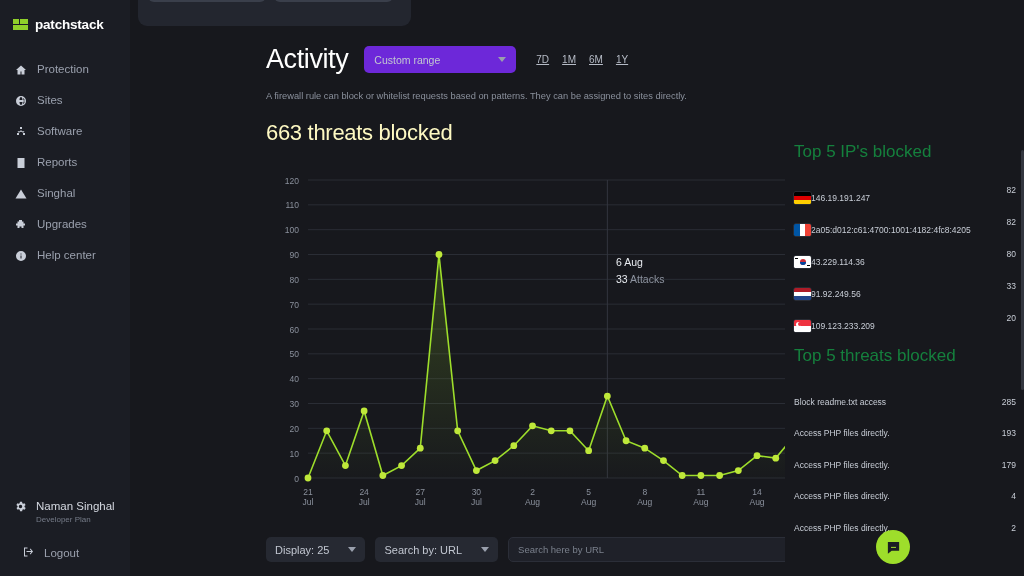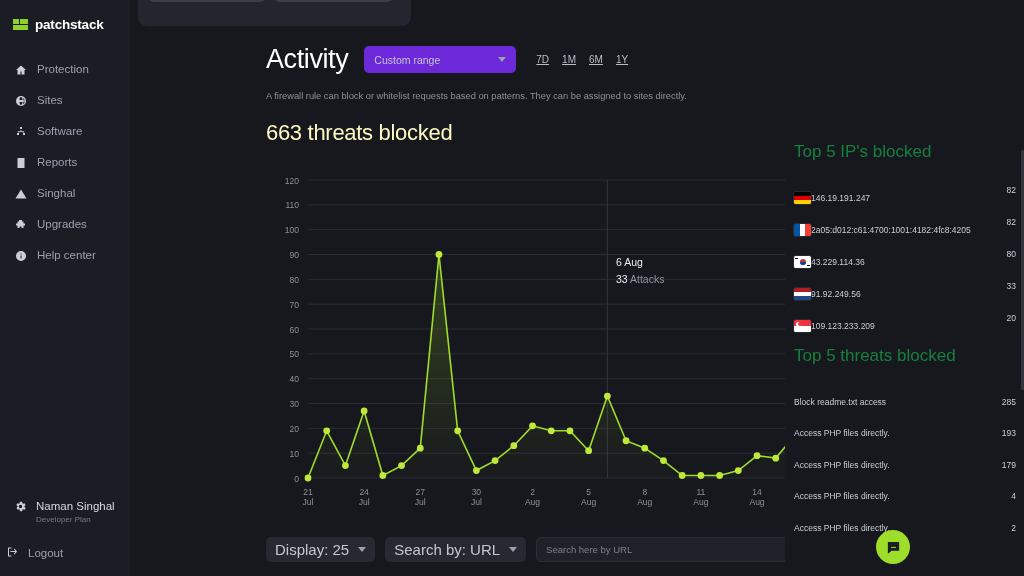--- a/index.html
+++ b/index.html
@@ -32,21 +32,21 @@
   }
   .nav-item .ico { width: 13px; height: 13px; display: flex; align-items: center; justify-content: center; flex: 0 0 13px; }
   .nav-item .ico svg { width: 12px; height: 12px; fill: #c9ced8; }
 
   .user-block { position: absolute; left: 0; bottom: 52px; width: 130px;
     display: flex; align-items: flex-start; gap: 9px; padding-left: 14px; }
   .user-block .ico svg { width: 13px; height: 13px; fill: #c9ced8; }
   .user-name { color: #d4d8e0; font-size: 11.5px; line-height: 1.25; }
   .user-plan { color: #767c89; font-size: 8px; margin-top: 2px; }
   .logout { position: absolute; left: 0; bottom: 16px; width: 130px;
-    display: flex; align-items: center; gap: 10px; padding-left: 6px;
+    display: flex; align-items: center; gap: 10px; padding-left: 22px;
     color: #9aa0ad; font-size: 11.5px; cursor: pointer; }
   .logout .ico svg { width: 12px; height: 12px; fill: #c9ced8; }
 
   
   .main { flex: 1; position: relative; height: 576px; background: #17181d; }
 
   .floating-panel {
     position: absolute; left: 8px; top: -34px; width: 273px; height: 60px;
     background: #23262f; border-radius: 9px; padding: 10px;
     display: flex; gap: 8px; align-items: flex-start;
@@ -96,21 +96,21 @@
   .threat-name { color: #c8cdd6; font-size: 8.5px; }
   .threat-count { color: #c8cdd6; font-size: 8.5px; }
 
   .scroll-track { position: absolute; right: 0; top: 150px; width: 3px; height: 240px;
                   background: #33363f; border-radius: 2px; }
 
   
   .bottom-bar { position: absolute; left: 136px; bottom: 14px; width: 842px;
                 display: flex; align-items: center; gap: 10px; }
   .pill { height: 25px; background: #262932; border-radius: 5px; display: flex; align-items: center;
-          gap: 9px; padding: 0 9px; color: #c2c7d1; font-size: 15px; cursor: pointer; }
+          gap: 19px; padding: 0 9px; color: #c2c7d1; font-size: 11px; cursor: pointer; }
   .pill .caret { border-top-color: #9aa0ad; }
   .search-box { flex: 1; height: 25px; background: #1f2129; border: 1px solid #2b2e38;
                 border-radius: 5px; display: flex; align-items: center; padding: 0 9px; }
   .search-box input { background: transparent; border: 0; outline: none; color: #c2c7d1;
                       font-size: 9.5px; width: 100%; font-family: "Liberation Sans", sans-serif; }
   .search-box input::placeholder { color: #7a808c; }
 
   .chat-btn { position: absolute; right: 14px; bottom: 12px; width: 34px; height: 34px;
               border-radius: 50%; background: #9ede2b; display: flex; align-items: center;
               justify-content: center; cursor: pointer; }

